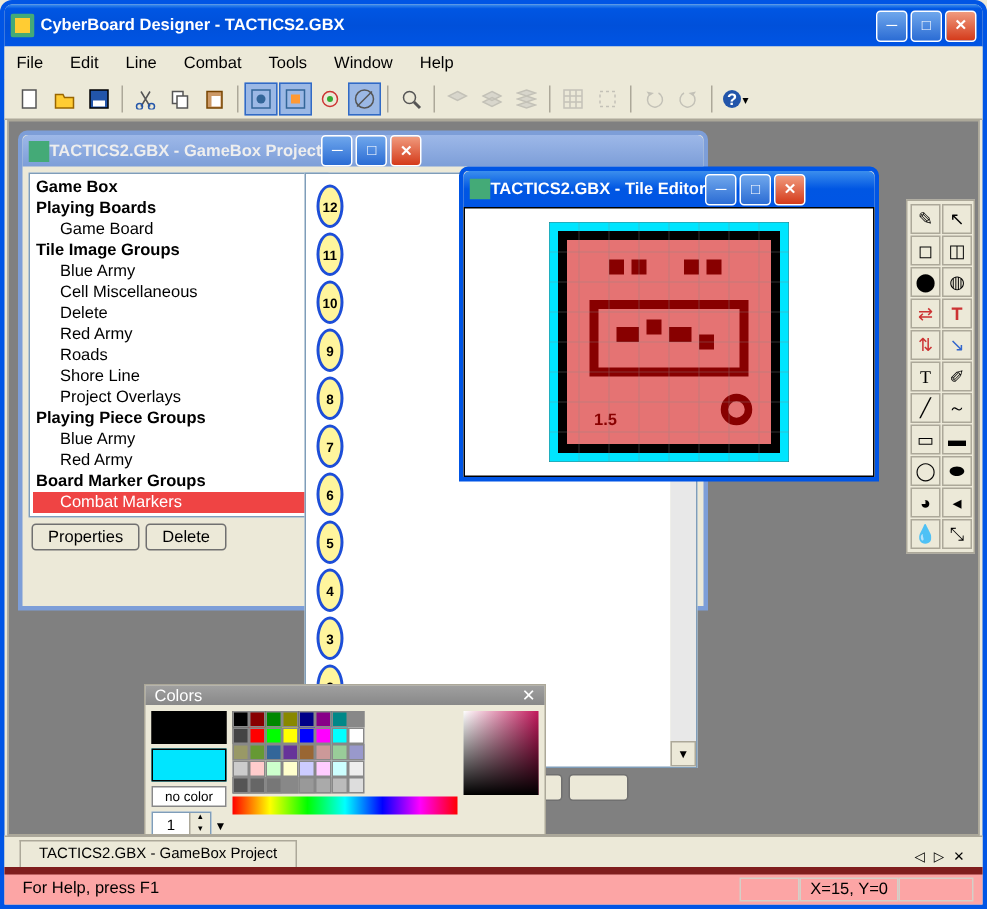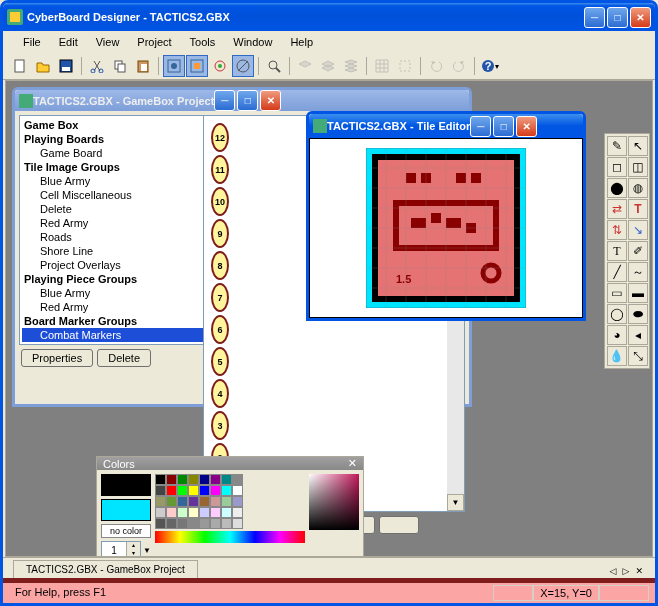--- a/index.html
+++ b/index.html
@@ -6,42 +6,42 @@
 body{background:#ece9d8;overflow:hidden}
 .main-window{width:658px;height:606px;border:3px solid #0055e5;border-radius:8px 8px 0 0;background:#ece9d8;display:flex;flex-direction:column;position:relative}
 .titlebar{height:28px;background:linear-gradient(to bottom,#3b8eed 0%,#0056e3 10%,#0050da 50%,#0055e5 100%);display:flex;align-items:center;padding:0 4px;color:#fff;font-weight:bold;font-size:13px;border-radius:5px 5px 0 0}
 .titlebar .icon{width:16px;height:16px;margin-right:4px;flex-shrink:0}
 .titlebar .title{flex:1}
 .win-controls{display:flex;gap:2px}
 .win-btn{width:21px;height:21px;border-radius:3px;border:1px solid #fff;display:flex;align-items:center;justify-content:center;font-size:10px;font-weight:bold;cursor:pointer}
 .win-min{background:linear-gradient(#6fa7ec,#2b6cd4);color:#fff}
 .win-max{background:linear-gradient(#6fa7ec,#2b6cd4);color:#fff}
 .win-close{background:linear-gradient(#f09b7e,#d43a1a);color:#fff}
-.menubar{display:flex;background:#ece9d8;padding:2px 12px;gap:2px}
+.menubar{display:flex;background:#ece9d8;padding:2px 0;gap:2px}
 .menubar span{padding:3px 8px;cursor:pointer}
 .toolbar{display:flex;background:#ece9d8;padding:2px 6px;gap:1px;align-items:center;border-bottom:1px solid #aca899}
 .toolbar .tb{width:22px;height:22px;display:flex;align-items:center;justify-content:center;border:1px solid transparent;cursor:pointer}
 .toolbar .sep{width:1px;height:18px;background:#aca899;margin:0 3px}
 .toolbar .tb.pressed{border:1px solid #316ac5;background:#9bb8e5}
 .mdi-area{flex:1;background:#808080;position:relative;border:1px solid #aca899;margin:0 2px;overflow:hidden}
 .child-window{position:absolute;background:#ece9d8;border:3px solid #0055e5;border-radius:6px 6px 0 0;display:flex;flex-direction:column}
 .child-window.inactive{border-color:#7d9ed8}
 .child-titlebar{height:24px;background:linear-gradient(to bottom,#3b8eed 0%,#0056e3 50%,#0055e5 100%);display:flex;align-items:center;padding:0 4px;color:#fff;font-weight:bold;font-size:12px;border-radius:4px 4px 0 0}
 .child-window.inactive .child-titlebar{background:linear-gradient(to bottom,#9db8e8 0%,#7d9ed8 100%);color:#eee}
 .gamebox-body{flex:1;display:flex;padding:4px;gap:4px}
 .tree-panel{width:200px;border:1px solid #7f9db9;background:#fff;padding:2px;display:flex;flex-direction:column}
 .tree{flex:1;overflow:auto}
 .tree .hdr{font-weight:bold;padding:1px 2px}
 .tree .item{padding:1px 2px 1px 18px}
-.tree .item.selected{background:#1d4ed8;color:#fff}
+.tree .item.selected{background:#ef4444;color:#fff}
 .btn-row{display:flex;gap:4px;padding:4px 2px 2px}
 .btn{background:#ece9d8;border:1px solid #707070;border-radius:3px;padding:2px 10px;cursor:pointer;min-width:54px;text-align:center}
 .right-panel{flex:1;border:1px solid #7f9db9;background:#fff;display:flex;flex-direction:column}
 .tile-list{flex:1;padding:4px;overflow:auto;position:relative}
-.tile-item{width:18px;height:29px;border:2px solid #7f1d1d;border-radius:50%;background:#fff59d;margin:3px;display:flex;align-items:center;justify-content:center;font-size:9px;font-weight:bold}
+.tile-item{width:18px;height:29px;border:2px solid #1d4ed8;border-radius:50%;background:#fff59d;margin:3px;display:flex;align-items:center;justify-content:center;font-size:9px;font-weight:bold}
 .scrollbar-v{position:absolute;right:0;top:0;bottom:0;width:17px;background:#ece9d8;display:flex;flex-direction:column}
 .sb-btn{height:17px;background:#ece9d8;border:1px solid #aca899;display:flex;align-items:center;justify-content:center;font-size:8px}
 .sb-track{flex:1;background:#e8e8e8}
 .tile-editor-body{flex:1;display:flex;background:#ece9d8}
 .te-left{width:90px;background:#ece9d8;padding:8px;display:flex;flex-direction:column;align-items:center;gap:10px}
 .te-tile{background:#e57373;border:2px solid #000}
 .te-canvas{flex:1;background:#fff;border:1px solid #000;display:flex;align-items:center;justify-content:center}
 .colors-panel{position:absolute;left:90px;top:375px;width:268px;background:#ece9d8;border:1px solid #aca899}
 .colors-title{background:linear-gradient(#a0a0a0,#888);color:#fff;padding:0 6px;font-size:11px;display:flex;justify-content:space-between;align-items:center}
 .colors-body{display:flex;padding:4px;gap:4px}
@@ -84,22 +84,22 @@
     <div class="win-controls">
       <div class="win-btn win-min">─</div>
       <div class="win-btn win-max">□</div>
       <div class="win-btn win-close">✕</div>
     </div>
   </div>
 
   <div class="menubar">
     <span>File</span>
     <span>Edit</span>
-    <span>View</span>
-    <span>Project</span>
+    <span>Line</span>
+    <span>Combat</span>
     <span>Tools</span>
     <span>Window</span>
     <span>Help</span>
   </div>
 
   <div class="toolbar">
     <div class="tb">
         <svg width="14" height="14">
           <rect x="2" y="1" width="9" height="12" fill="#fff" stroke="#555"></rect>
         </svg>

